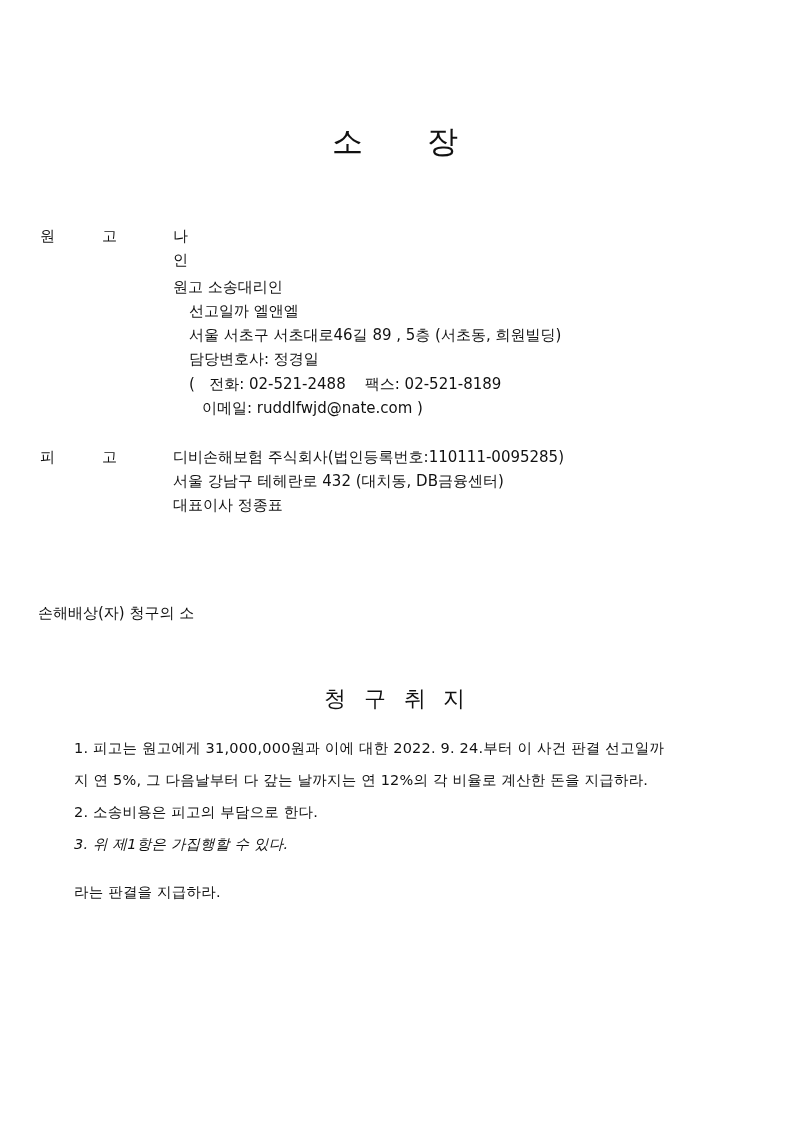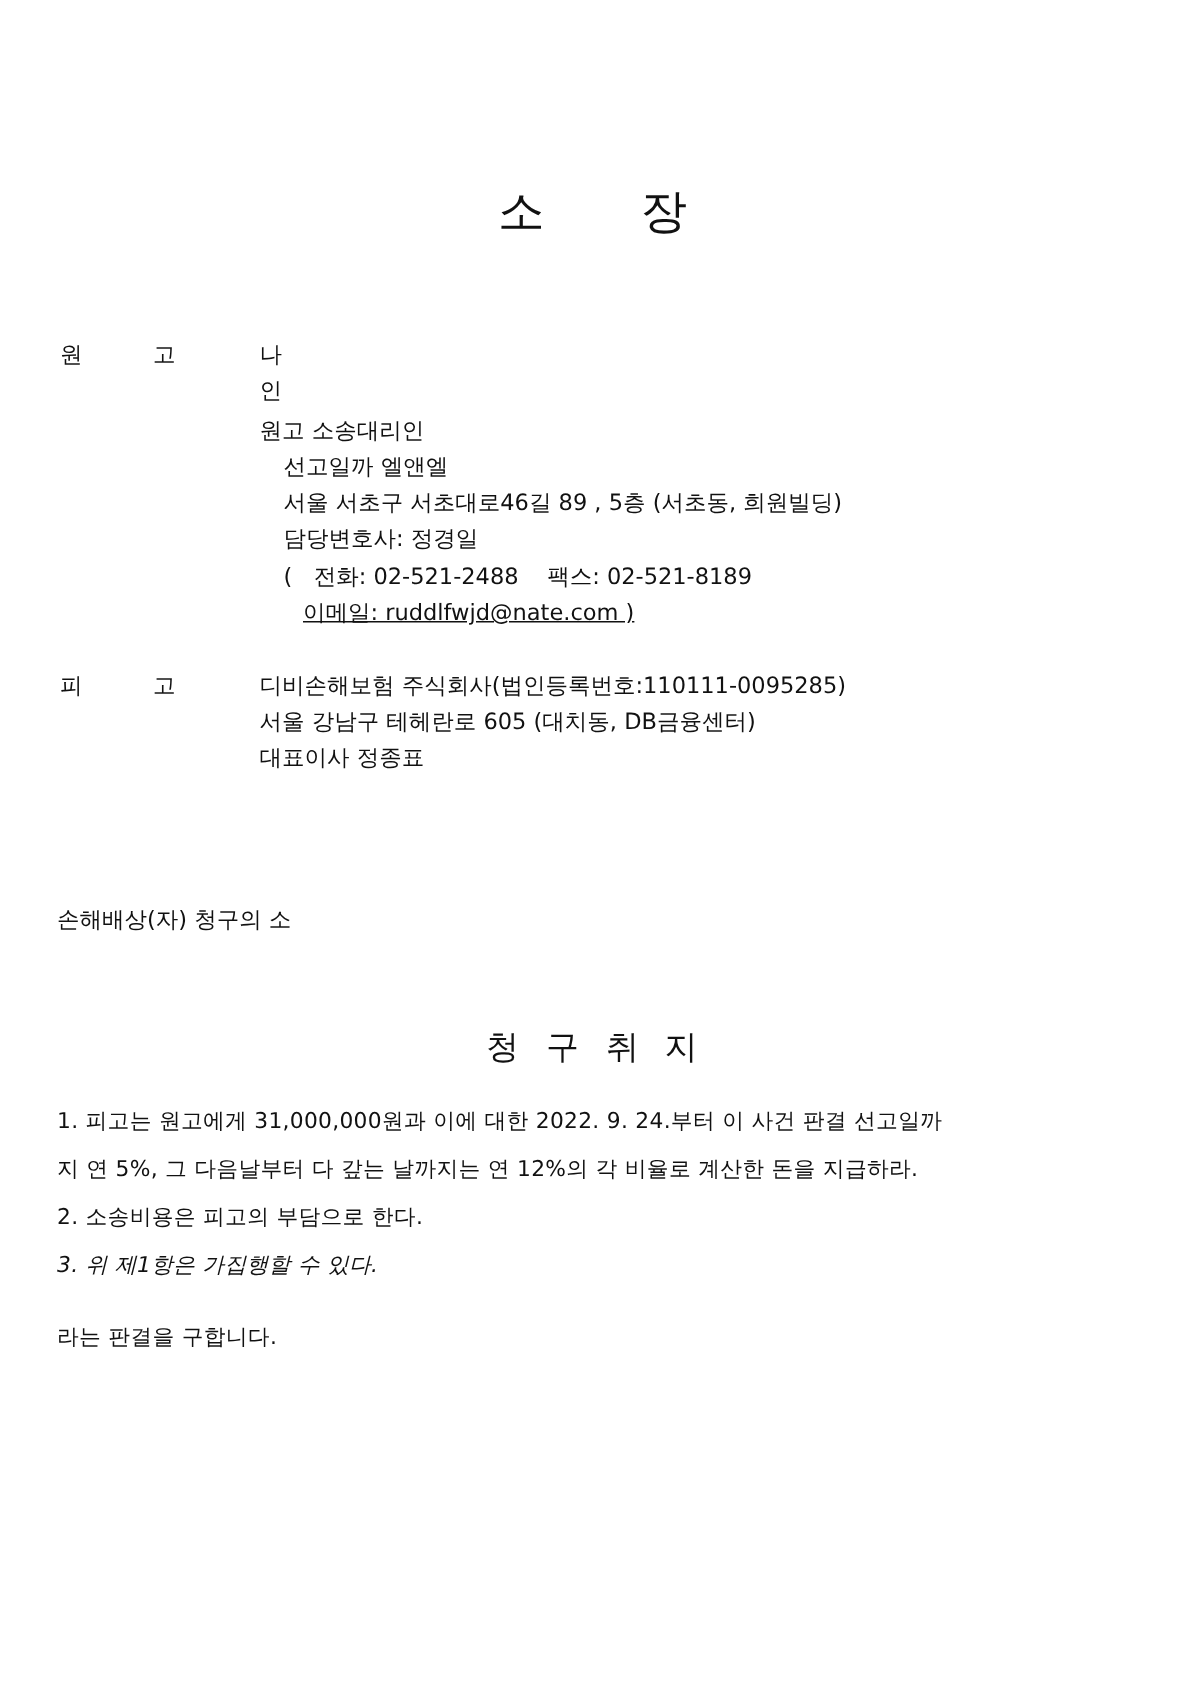--- a/index.html
+++ b/index.html
@@ -4,61 +4,61 @@
   <style>
     html, body { margin: 0; padding: 0; background: #ffffff; }
     body {
       width: 800px; height: 1132px; position: relative; overflow: hidden;
       font-family: "DejaVu Sans", "Liberation Sans", sans-serif;
       color: #111111;
     }
     .abs { position: absolute; white-space: nowrap; }
     .title-char { font-size: 31px; line-height: 36px; }
     .t15 { font-size: 15px; line-height: 20px; }
-    .t14 { font-size: 14.5px; line-height: 20px; letter-spacing: 0.2px; }
+    .t14 { font-size: 14.5px; line-height: 20px; letter-spacing: 0.2px; margin-left: 36px; }
     .head2 { font-size: 22px; line-height: 28px; }
   </style>
 </head>
 <body>
 
 <div>
   <span class="abs title-char" style="left:332px; top:123px;">소</span>
   <span class="abs title-char" style="left:427px; top:123px;">장</span>
 </div>
 
 <div>
   <span class="abs t15" style="left:40px; top:226px;">원</span>
   <span class="abs t15" style="left:102px; top:226px;">고</span>
   <span class="abs t15" style="left:173px; top:226px;">나</span>
   <span class="abs t15" style="left:173px; top:250px;">인</span>
   <span class="abs t15" style="left:173px; top:277px;">원고 소송대리인</span>
   <span class="abs t15" style="left:189px; top:301px;">선고일까 엘앤엘</span>
   <span class="abs t15" style="left:189px; top:325px;">서울 서초구 서초대로46길 89 , 5층 (서초동, 희원빌딩)</span>
   <span class="abs t15" style="left:189px; top:349px;">담당변호사: 정경일</span>
   <span class="abs t15" style="left:189px; top:374px; white-space:pre;">(   전화: 02-521-2488    팩스: 02-521-8189</span>
-  <span class="abs t15" style="left:202px; top:398px;text-decoration:underline;">이메일: ruddlfwjd@nate.com )</span>
+  <span class="abs t15" style="left:202px; top:398px;">이메일: ruddlfwjd@nate.com )</span>
 </div>
 
 <div>
   <span class="abs t15" style="left:40px; top:447px;">피</span>
   <span class="abs t15" style="left:102px; top:447px;">고</span>
   <span class="abs t15" style="left:173px; top:447px;">디비손해보험 주식회사(법인등록번호:110111-0095285)</span>
-  <span class="abs t15" style="left:173px; top:471px;">서울 강남구 테헤란로 605 (대치동, DB금융센터)</span>
+  <span class="abs t15" style="left:173px; top:471px;">서울 강남구 테헤란로 432 (대치동, DB금융센터)</span>
   <span class="abs t15" style="left:173px; top:495px;">대표이사 정종표</span>
 </div>
 
 <span class="abs t15" style="left:38px; top:603px;text-align:right;">손해배상(자) 청구의 소</span>
 
 <div>
   <span class="abs head2" style="left:324px; top:685px;">청</span>
   <span class="abs head2" style="left:364px; top:685px;">구</span>
   <span class="abs head2" style="left:404px; top:685px;">취</span>
   <span class="abs head2" style="left:443px; top:685px;">지</span>
 </div>
 
 <div>
   <span class="abs t14" style="left:38px; top:738px;">1. 피고는 원고에게 31,000,000원과 이에 대한 2022. 9. 24.부터 이 사건 판결 선고일까</span>
   <span class="abs t14" style="left:38px; top:770px;">지 연 5%, 그 다음날부터 다 갚는 날까지는 연 12%의 각 비율로 계산한 돈을 지급하라.</span>
   <span class="abs t14" style="left:38px; top:802px;">2. 소송비용은 피고의 부담으로 한다.</span>
   <span class="abs t14" style="left:38px; top:834px;font-style:italic;">3. 위 제1항은 가집행할 수 있다.</span>
 </div>
 
-<span class="abs t14" style="left:38px; top:882px;">라는 판결을 구합니다.</span>
+<span class="abs t14" style="left:38px; top:882px;">라는 판결을 지급하라.</span>
 
 </body></html>

